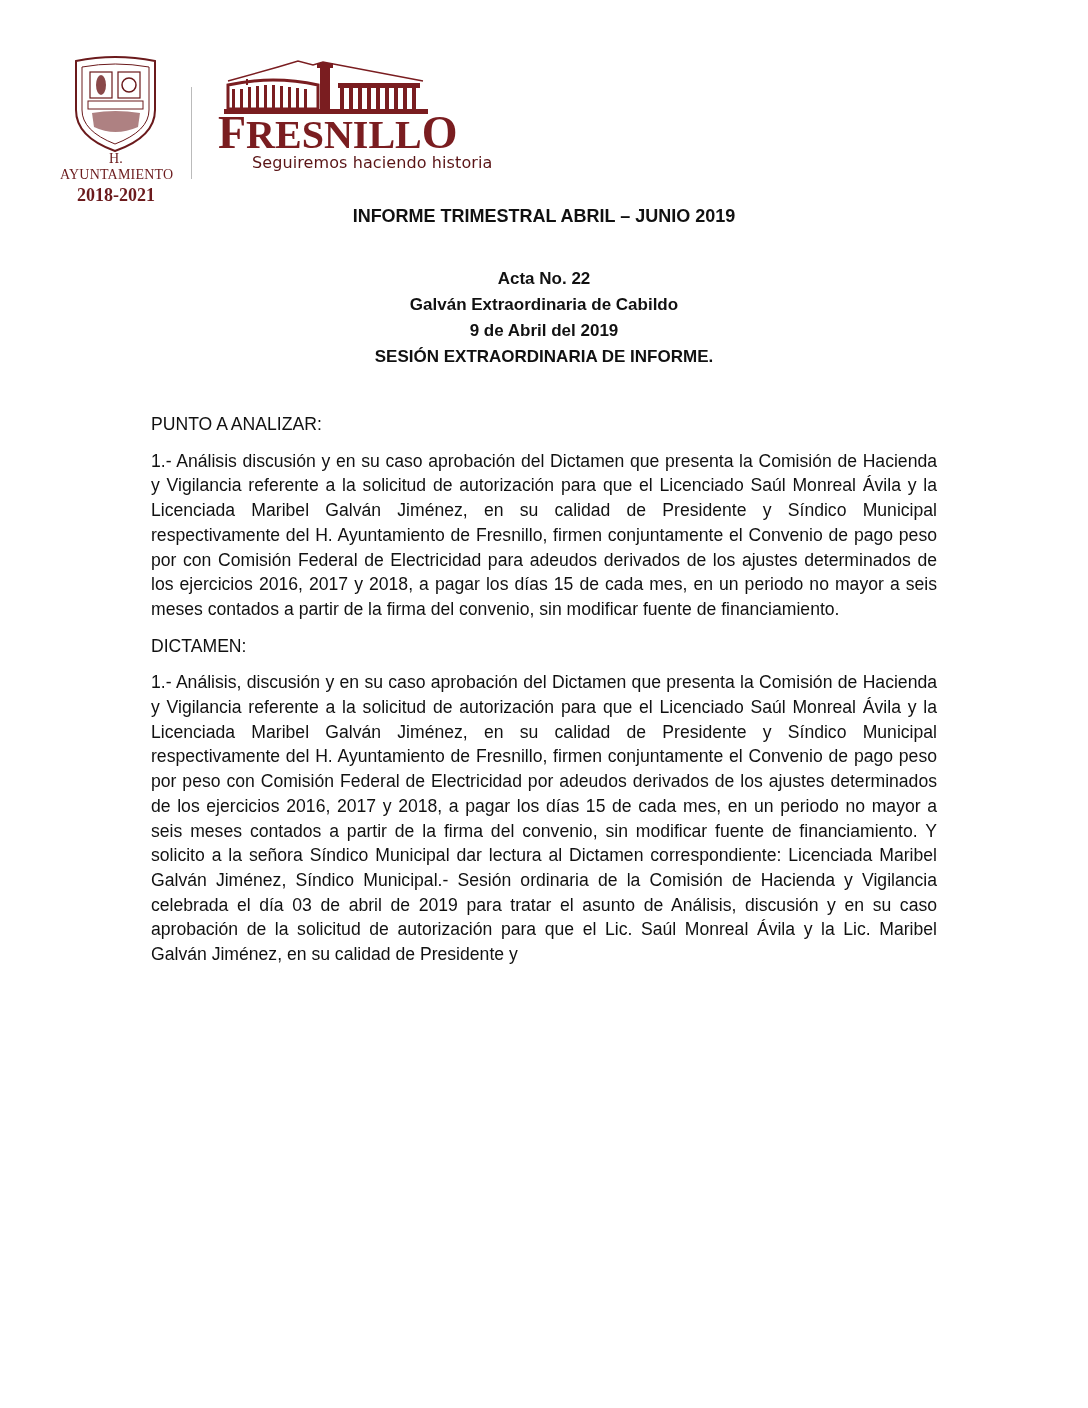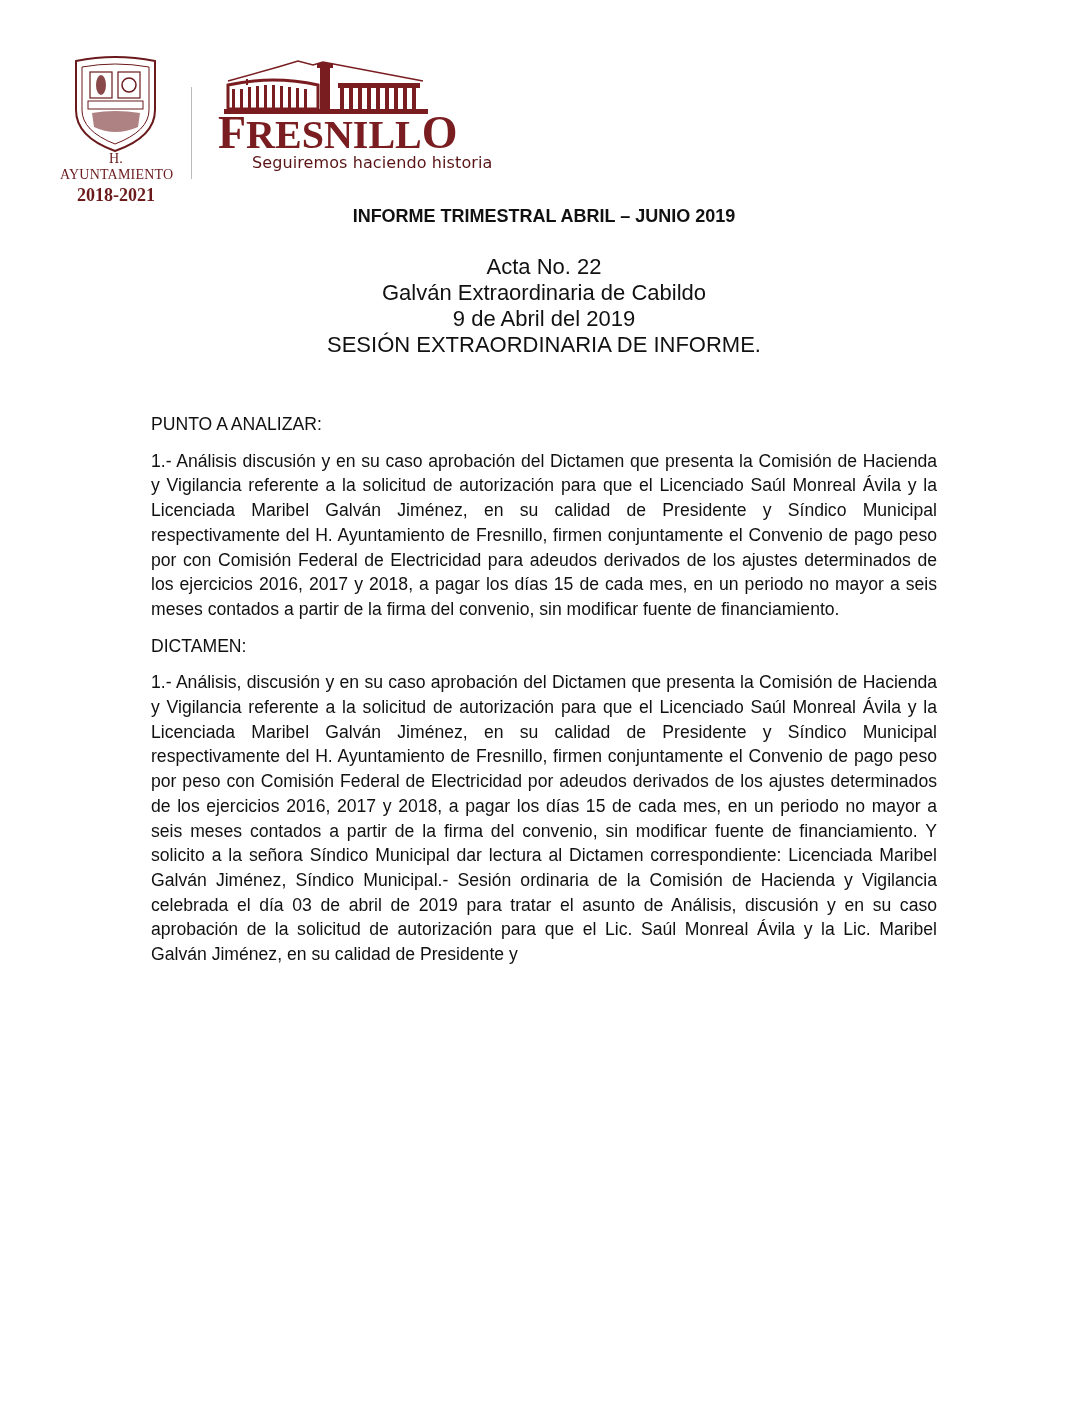--- a/index.html
+++ b/index.html
@@ -9,21 +9,21 @@
   .crest svg { display: block; }
   .crest-caption { position: absolute; left: 0; top: 96px; width: 112px; text-align: center; font-family: "Liberation Serif", serif; color: #6b1a1c; }
   .crest-caption .l1 { font-size: 14px; letter-spacing: 0.2px; }
   .crest-caption .l2 { font-size: 18px; font-weight: bold; margin-top: 2px; }
   .vdivider { position: absolute; left: 131px; top: 32px; width: 1px; height: 92px; background: #bbb; }
   .brand { position: absolute; left: 158px; top: 4px; width: 215px; height: 110px; }
   .brand-word { position: absolute; left: 0; top: 52px; width: 215px; font-family: "Liberation Serif", serif; color: #7a1d20; font-size: 40px; font-weight: bold; letter-spacing: 0px; line-height: 44px; white-space: nowrap; }
   .brand-word .big { font-size: 46px; }
   .brand-tag { position: absolute; left: 6px; top: 94px; font-family: "DejaVu Sans", sans-serif; color: #5a1416; font-size: 16px; letter-spacing: 0.1px; white-space: nowrap; margin-left: 28px; }
   .title { position: absolute; left: 0; width: 1088px; top: 206px; text-align: center; font-weight: bold; font-size: 18px; }
-  .subhead { position: absolute; left: 0; width: 1088px; top: 254px; text-align: center; font-weight: normal; font-size: 22px; line-height: 26px; }
+  .subhead { position: absolute; left: 0; width: 1088px; top: 266px; text-align: center; font-weight: bold; font-size: 17px; line-height: 26px; }
   .body { position: absolute; left: 151px; width: 786px; top: 412px; font-size: 17.6px; line-height: 24.7px; }
   .sec { font-weight: normal; font-size: 17.6px; margin: 0 0 12px 0; }
   p { margin: 0 0 12px 0; text-align: justify; }
   b { font-weight: normal; }
 </style>
 </head>
 <body>
 
 <div class="header">
   <div class="crest">

